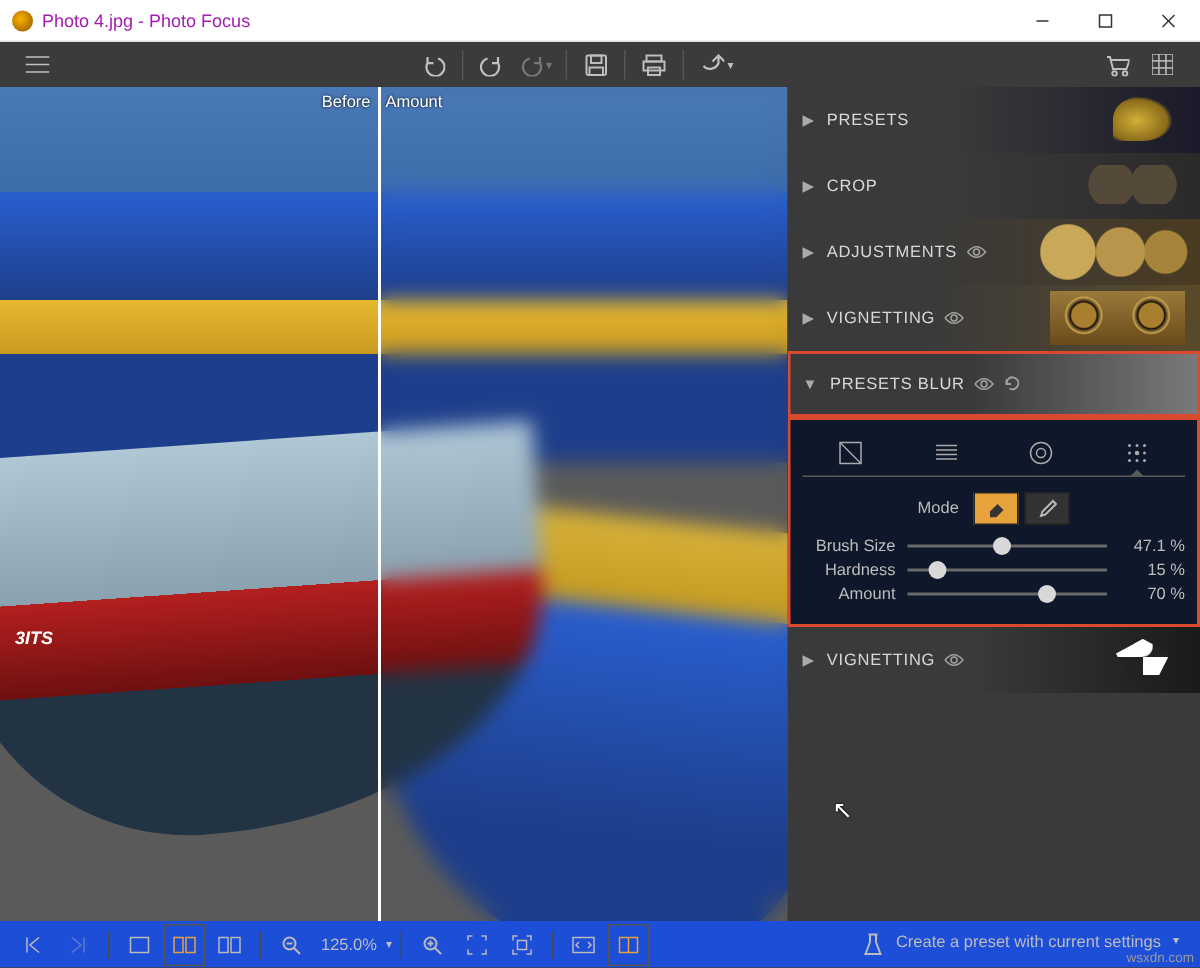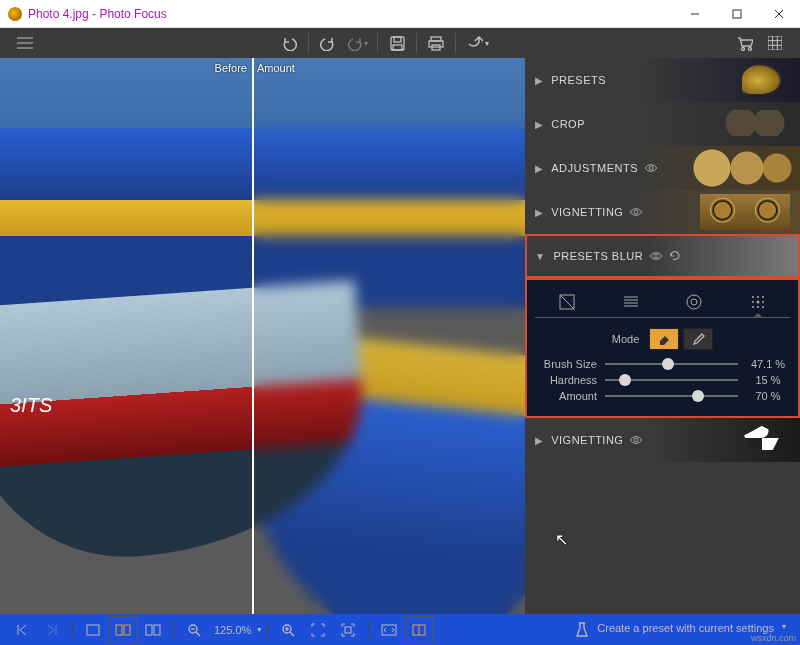--- a/index.html
+++ b/index.html
@@ -27,21 +27,21 @@
   background: linear-gradient(#4a79b8,#3968a6); }
 .canvas-area .boat1 { position:absolute; left:0; top:70px; width:100%; height:180px;
   background: linear-gradient(180deg,#2a5fd0 0%, #1d3e8a 40%, #e5b82f 40%, #c99a1f 60%, #1d3e8a 60%); }
 .canvas-area .hull { position:absolute; left:-30px; bottom:60px; width:75%; height:260px;
   background: linear-gradient(180deg,#b0c7d6 0%, #8aa1b0 38%, #b41f1f 38%, #6e1010 62%, #223344 62%);
   border-radius: 0 0 60% 40% / 0 0 60% 60%; transform: rotate(-4deg);}
 .canvas-area .hull2 { position:absolute; right:-40px; bottom:-30px; width:60%; height:300px;
   background: linear-gradient(180deg,#d7b23a 0%, #c49a1f 20%, #2a5fd0 20%, #1d3e8a 70%);
   border-radius: 0 0 40% 60% / 0 0 60% 60%; transform: rotate(6deg);}
 .canvas-area .right-blur { position:absolute; left:48%; right:0; top:0; bottom:0; backdrop-filter: blur(6px); filter: blur(3px); }
-.canvas-area .num { position:absolute; left:10px; bottom:197px; color:#fff; font-weight:400; font-size:20px; font-style:italic; }
+.canvas-area .num { position:absolute; left:10px; bottom:182px; color:#fff; font-weight:700; font-size:12px; font-style:italic; }
 
 .panels { width: 275px; background: #3a3a3a; display: flex; flex-direction: column; }
 .panel-head { height: 44px; background-size: cover; background-position: center; display: flex; align-items: center; padding: 0 10px; color: #d9d9d9; font-size: 11px; letter-spacing: 0.5px; position: relative; }
 .panel-head .chev { margin-right: 8px; font-size: 10px; color: #aaa; }
 .panel-head .eye { margin-left: 6px; opacity: .7; }
 .ph-presets { background: linear-gradient(90deg,#3a3a3a 40%, #1a1a2a); }
 .ph-presets::after{content:"";position:absolute;right:18px;top:6px;width:40px;height:30px;background:radial-gradient(ellipse at 40% 55%,#d4af37,#8a6b1a 60%,transparent 70%);border-radius:50% 50% 50% 10%;}
 .ph-crop { background: linear-gradient(90deg,#3a3a3a 40%, #2a2a2a); }
 .ph-crop::after{content:"";position:absolute;right:10px;top:8px;width:70px;height:26px;background:
   radial-gradient(circle at 30% 50%,#554a3a 30%,transparent 31%),
@@ -70,21 +70,21 @@
 .blur-tabs .tab { width: 48px; display:flex; align-items:center; justify-content:center; color:#bbb; position:relative;}
 .blur-tabs .tab.active::after { content:""; position:absolute; bottom:-1px; left:50%; transform:translateX(-50%); border:5px solid transparent; border-bottom-color:#5a5a5a; }
 .modegroup { display:flex; align-items:center; justify-content:center; gap:4px; margin-bottom:8px; font-size:11px; color:#bcbcbc;}
 .modegroup .lbl { margin-right:6px; }
 .modebtn { width:30px; height:22px; background:#333; border:1px solid #222; display:flex; align-items:center; justify-content:center;}
 .modebtn.sel { background:#e8a23c; }
 .slider-row { display:flex; align-items:center; font-size:11px; color:#bcbcbc; margin:4px 0; gap:8px;}
 .slider-row .lbl { width:62px; text-align:right; }
 .slider-row .track { flex:1; height:2px; background:#6a6a6a; position:relative; }
 .slider-row .thumb { position:absolute; top:-5px; width:12px; height:12px; background:#d8d8d8; border-radius:50%; transform:translateX(-50%);}
-.slider-row .val { width:44px; text-align:center; }
+.slider-row .val { width:44px; text-align:right; }
 .panels .filler { flex:1; background:#3a3a3a; }
 
 .bottombar { height: 31px; background: #1d4ed8; display:flex; align-items:center; padding:0 8px; gap:2px; color:#bcbcbc; font-size:11px;}
 .bottombar .bbtn { width:28px; height:28px; display:flex; align-items:center; justify-content:center; color:#bcbcbc;}
 .bottombar .bbtn.active { color:#e8a23c; box-shadow: inset 0 0 0 1px #555;}
 .bottombar .sep { width:1px; height:18px; background:#4a4a4a; margin:0 4px;}
 .bottombar .zoom { padding:0 4px; }
 .bottombar .right { flex:1; display:flex; align-items:flex-start; justify-content:flex-end; gap:8px; padding-right:6px;}
 .watermark{position:fixed;right:4px;bottom:2px;font-size:9px;color:#999;}
 

